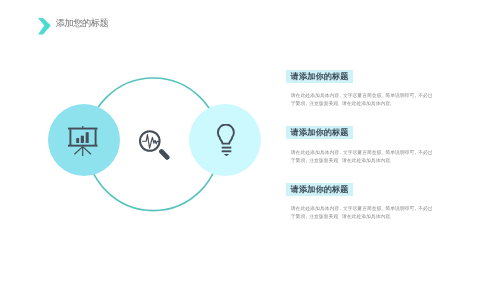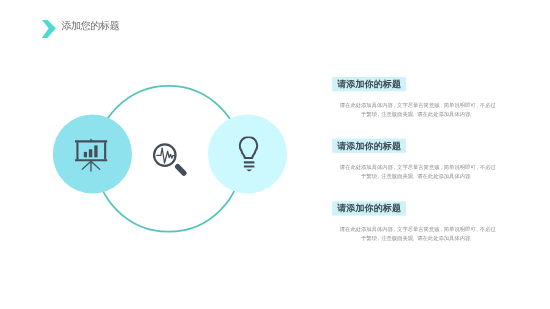--- a/index.html
+++ b/index.html
@@ -24,21 +24,21 @@
   .ring{position:absolute;left:86.2px;top:77px;width:134.6px;height:134.6px;overflow:visible;}
   .bubble{position:absolute;border-radius:50%;display:flex;align-items:center;justify-content:center;}
   .bubble-left{left:47.8px;top:104.4px;width:72px;height:72px;background:#8ee2ee;}
   .bubble-right{left:189.2px;top:104.2px;width:72px;height:72px;background:#ccf9fe;}
   .mid-icon{position:absolute;left:139px;top:130px;width:31.2px;height:30.7px;}
   .ic-board{position:absolute;left:68.2px;top:125.7px;width:29.5px;height:30.6px;}
   .ic-bulb{position:absolute;left:217.1px;top:124px;width:17.8px;height:32.4px;}
 
   
   .content{position:absolute;left:286.3px;top:0;width:200px;}
-  .block{position:absolute;left:16px;width:170px;font-size:0;line-height:0;text-align:center;}
+  .block{position:absolute;left:0;width:170px;font-size:0;line-height:0;}
   .b1{top:69.7px;}
   .b2{top:126.1px;}
   .b3{top:182.5px;}
   .head{display:table;background:#cef2f8;color:#3c4a55;
         font-family:"Liberation Sans",sans-serif;font-weight:bold;font-size:8.2px;
         line-height:13.3px;padding:0 4.6px 0 4.3px;letter-spacing:.1px;white-space:nowrap;}
   .para .pz{letter-spacing:-1.0px;margin-left:-1.0px;margin-right:1.0px;}
   .para{margin-top:10.3px;margin-left:4.5px;color:#8b8b8d;
         font-family:"Liberation Sans",sans-serif;
         font-size:4.85px;line-height:7.9px;letter-spacing:-0.02px;width:146px;}

